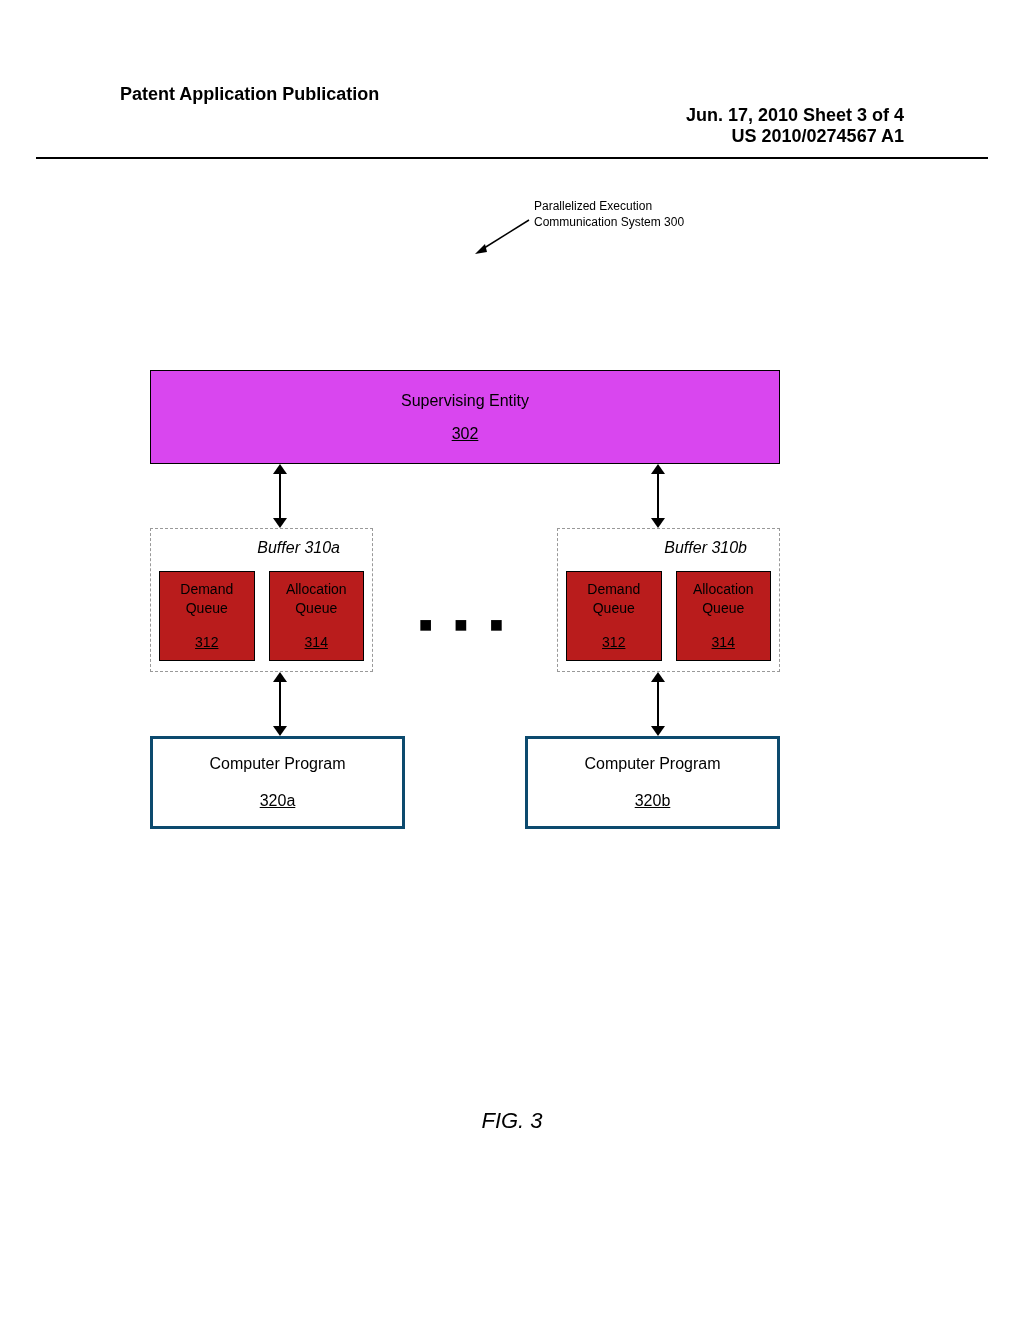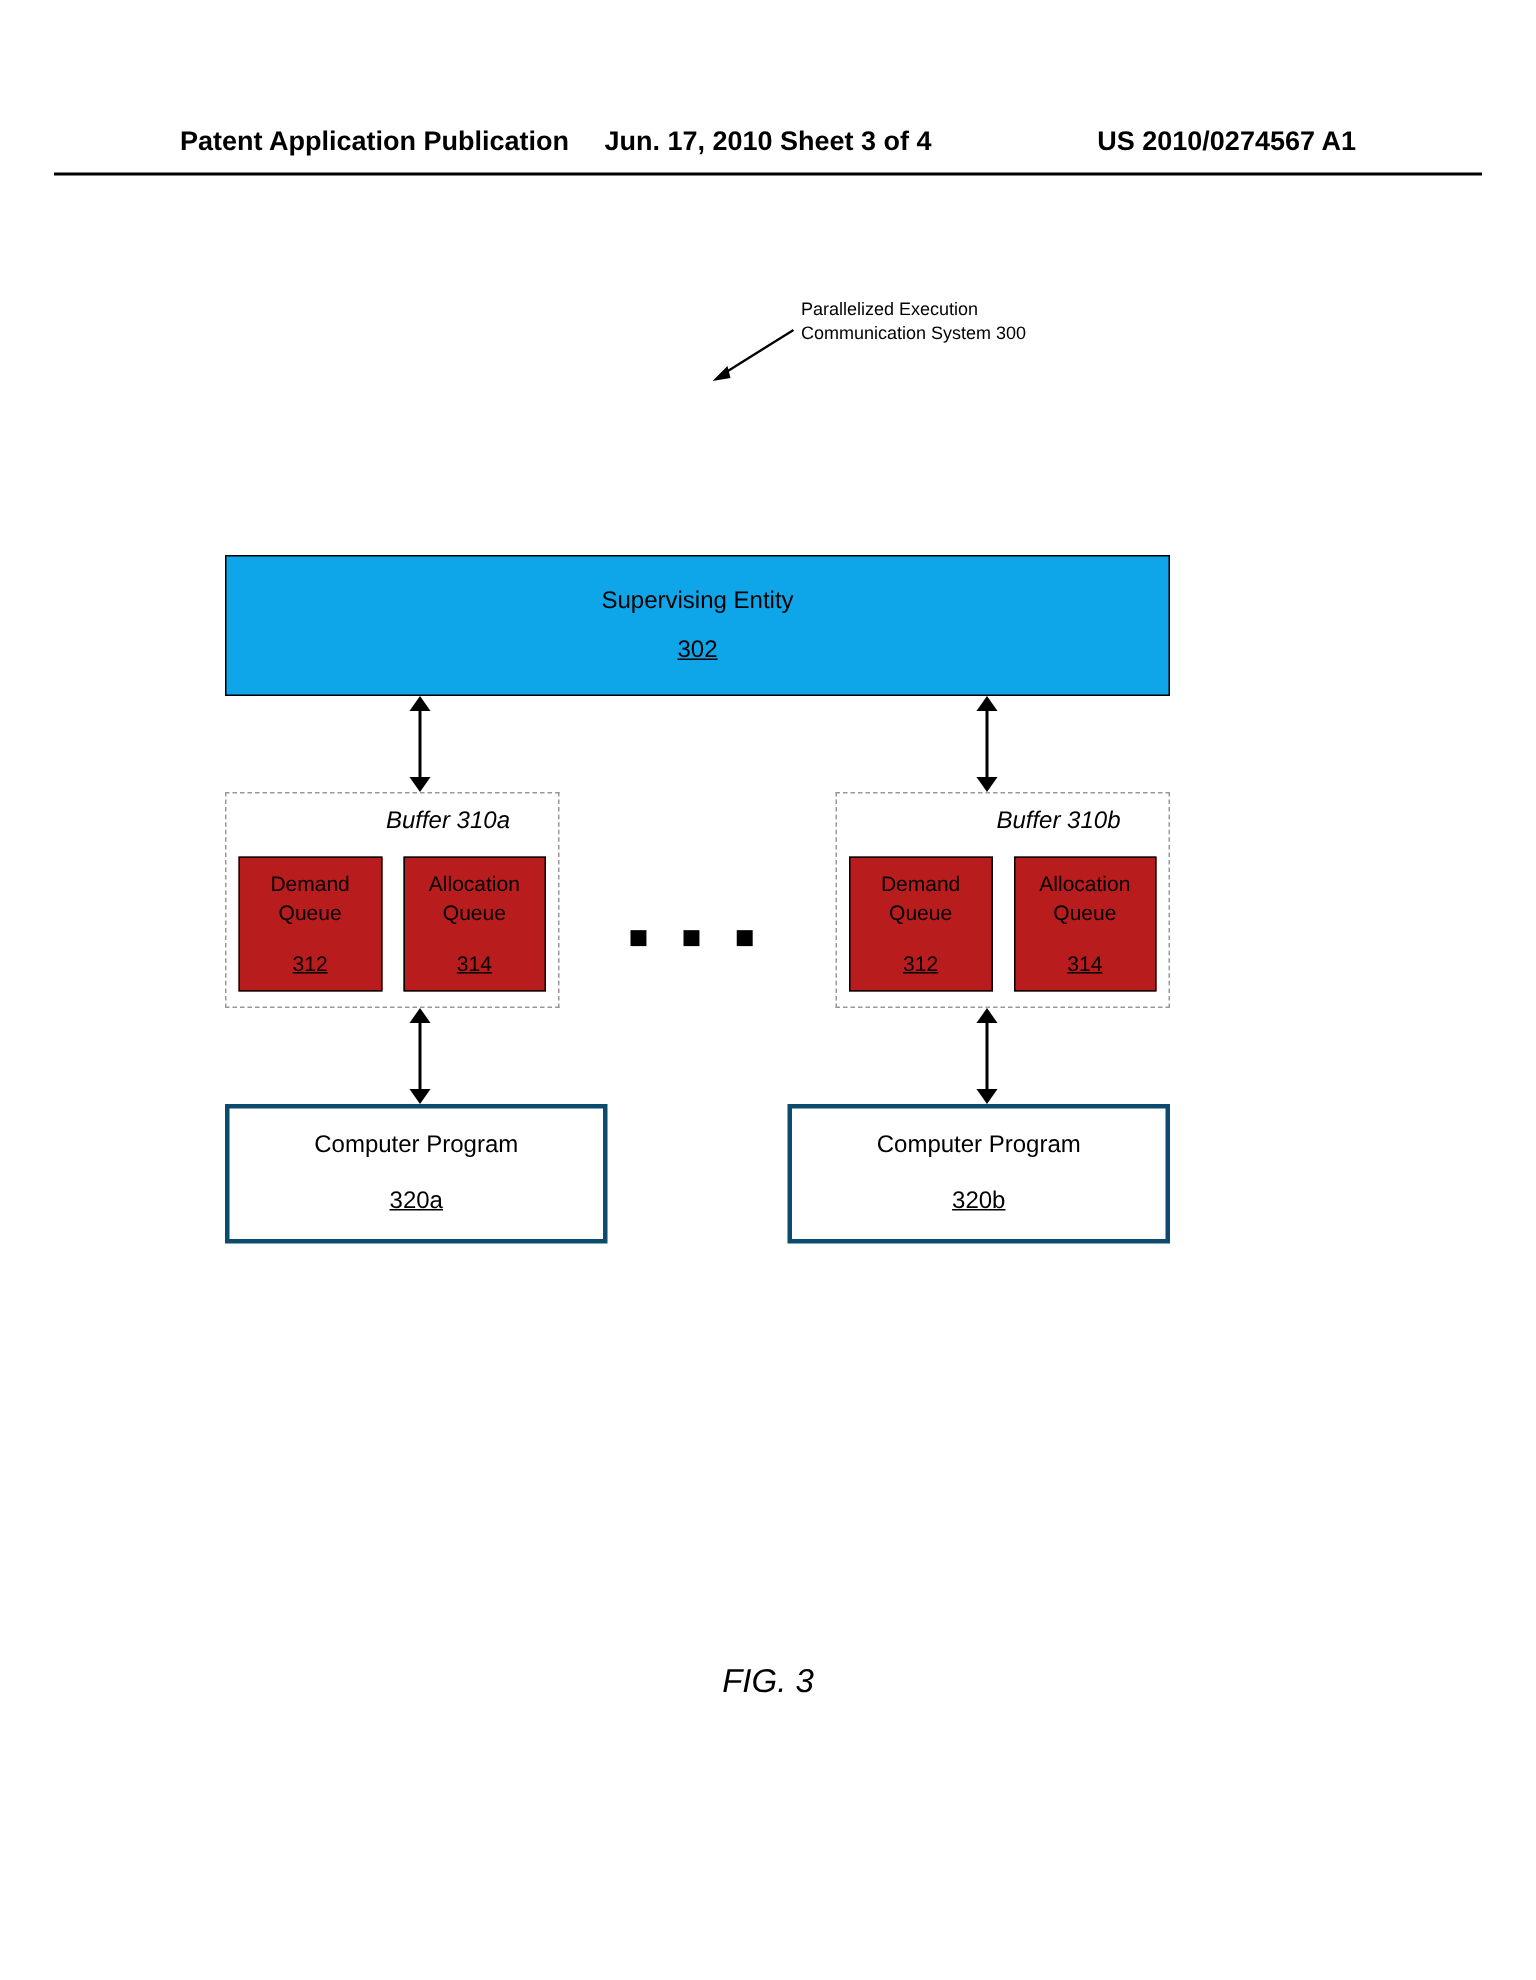--- a/index.html
+++ b/index.html
@@ -20,23 +20,24 @@
     top: 84px;
     left: 0;
     right: 0;
     width: 100%;
   }
   .header-row {
     display: flex;
     font-size: 18px;
     font-weight: bold;
     padding: 0 120px 8px 120px;
+    flex-direction: column;
   }
   .header-left { flex: 1; text-align: left; }
-  .header-center { flex: 1; text-align: center; }
+  .header-center { flex: 1; text-align: right; }
   .header-right { flex: 1; text-align: right; }
   .header-rule {
     height: 2px;
     background: #000;
     margin: 2px 36px 0 36px;
   }
   .label-callout {
     position: absolute;
     top: 198px;
     left: 534px;
@@ -58,21 +59,21 @@
   }
   .supervising {
     height: 92px;
     border: 1px solid #000;
     text-align: center;
     font-size: 16px;
     display: flex;
     flex-direction: column;
     justify-content: center;
     align-items: center;
-    background: #0ea5e9;
+    background: #d946ef;
   }
   .arrows-row {
     height: 64px;
     position: relative;
   }
   .arrow-double {
     position: absolute;
     width: 20px;
   }
   .arrow-line {

